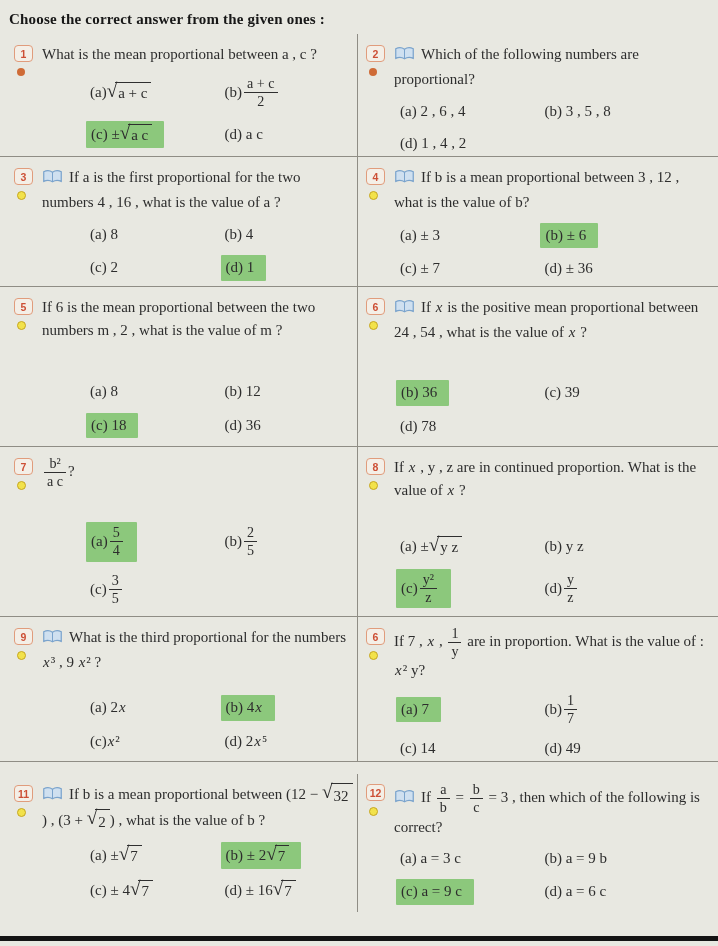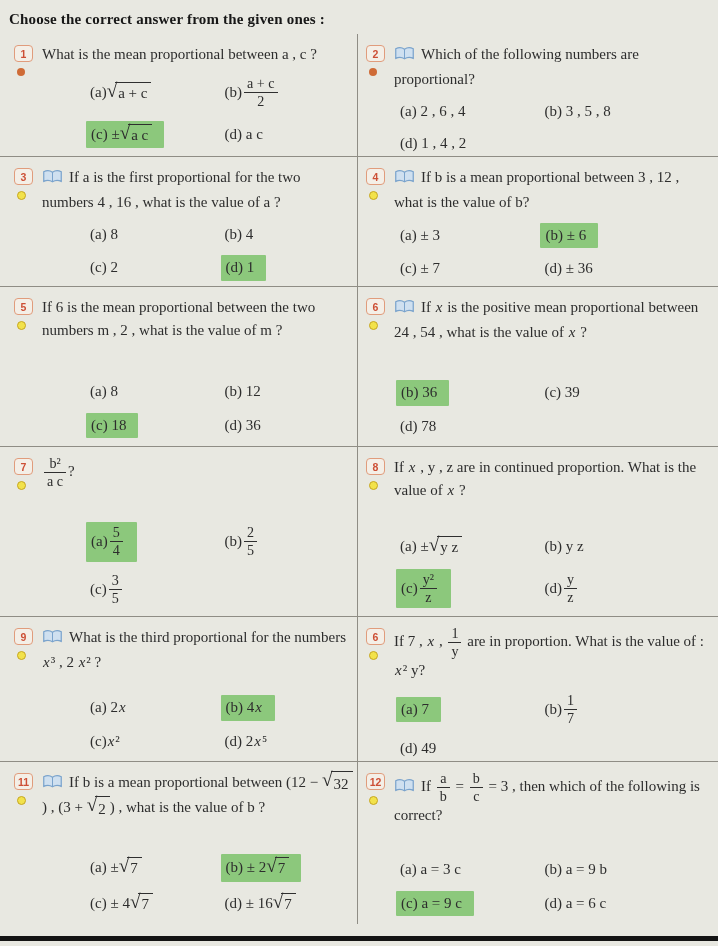--- a/index.html
+++ b/index.html
@@ -11,21 +11,21 @@
     color:#2d2d2d;
     overflow:hidden;
   }
   .title{
     font-size:15px;font-weight:bold;color:#171717;
     padding:11px 0 0 9px;height:34px;box-sizing:border-box;
     letter-spacing:.2px;
   }
   .grid{width:100%;}
   .row{display:flex;border-bottom:1px solid #8f8d85;box-sizing:border-box;}
-  .row:last-child{border-bottom:none;}
+  .row:last-child{border-bottom:none;align-items:center;}
   .cell{box-sizing:border-box;display:flex;padding-top:9px;}
   .cell.left{width:358px;border-right:1px solid #8f8d85;padding-left:14px;}
   .cell.right{flex:1;padding-left:8px;padding-right:6px;}
   .rail{width:28px;flex:0 0 28px;display:flex;flex-direction:column;align-items:flex-start;padding-top:2px;}
   .badge{
     min-width:13px;height:15px;padding:0 2px;
     border:1.2px solid #e09c7c;border-radius:4px;
     background:#f4efe7;color:var(--badge,#cd4f35);
     font-family:"Liberation Sans","DejaVu Sans",sans-serif;
     font-size:10.5px;font-weight:bold;
@@ -354,21 +354,21 @@
       <div class="row" style="height: 145px;">
         <div class="cell left">
           <div class="rail">
             <div class="badge">9</div>
             <div class="dot yellow"></div>
           </div>
           <div class="content">
             <div class="qtext"><span class="book"><svg width="21" height="14" viewBox="0 0 24 16">
                   <path d="M2 2 C5 .5 9 .5 12 2.5 C15 .5 19 .5 22 2 L22 13 C19 11.5 15 11.5 12 13.5 C9 11.5 5 11.5 2 13 Z" fill="#cfe0f0" stroke="#7aa3cc" stroke-width="1.4"></path>
                   <line x1="12" y1="2.5" x2="12" y2="13.5" stroke="#7aa3cc" stroke-width="1.2"></line>
-                </svg></span><span>What is the third proportional for the numbers </span><span class="mx">x</span><span>³ , 2 </span><span class="mx">x</span><span>² ?</span></div>
+                </svg></span><span>What is the third proportional for the numbers </span><span class="mx">x</span><span>³ , 9 </span><span class="mx">x</span><span>² ?</span></div>
             <div class="opts">
               <div class="opt">
                 <span class="plain">
                   <span>(a) 2 </span>
                   <span class="mx">x</span>
                 </span>
               </div>
               <div class="opt">
                 <span class="hl">
                   <span>(b) 4 </span>
@@ -405,20 +405,25 @@
                   <span>(a) 7</span>
                 </span>
               </div>
               <div class="opt">
                 <span class="plain">
                   <span>(b) </span>
                   <span class="frac">
                     <span class="num">1</span>
                     <span class="den">7</span>
                   </span>
+                </span>
+              </div>
+              <div class="opt">
+                <span class="plain">
+                  <span>(c) 14</span>
                 </span>
               </div>
               <div class="opt">
                 <span class="plain">
                   <span>(d) 49</span>
                 </span>
               </div>
             </div>
           </div>
         </div>

